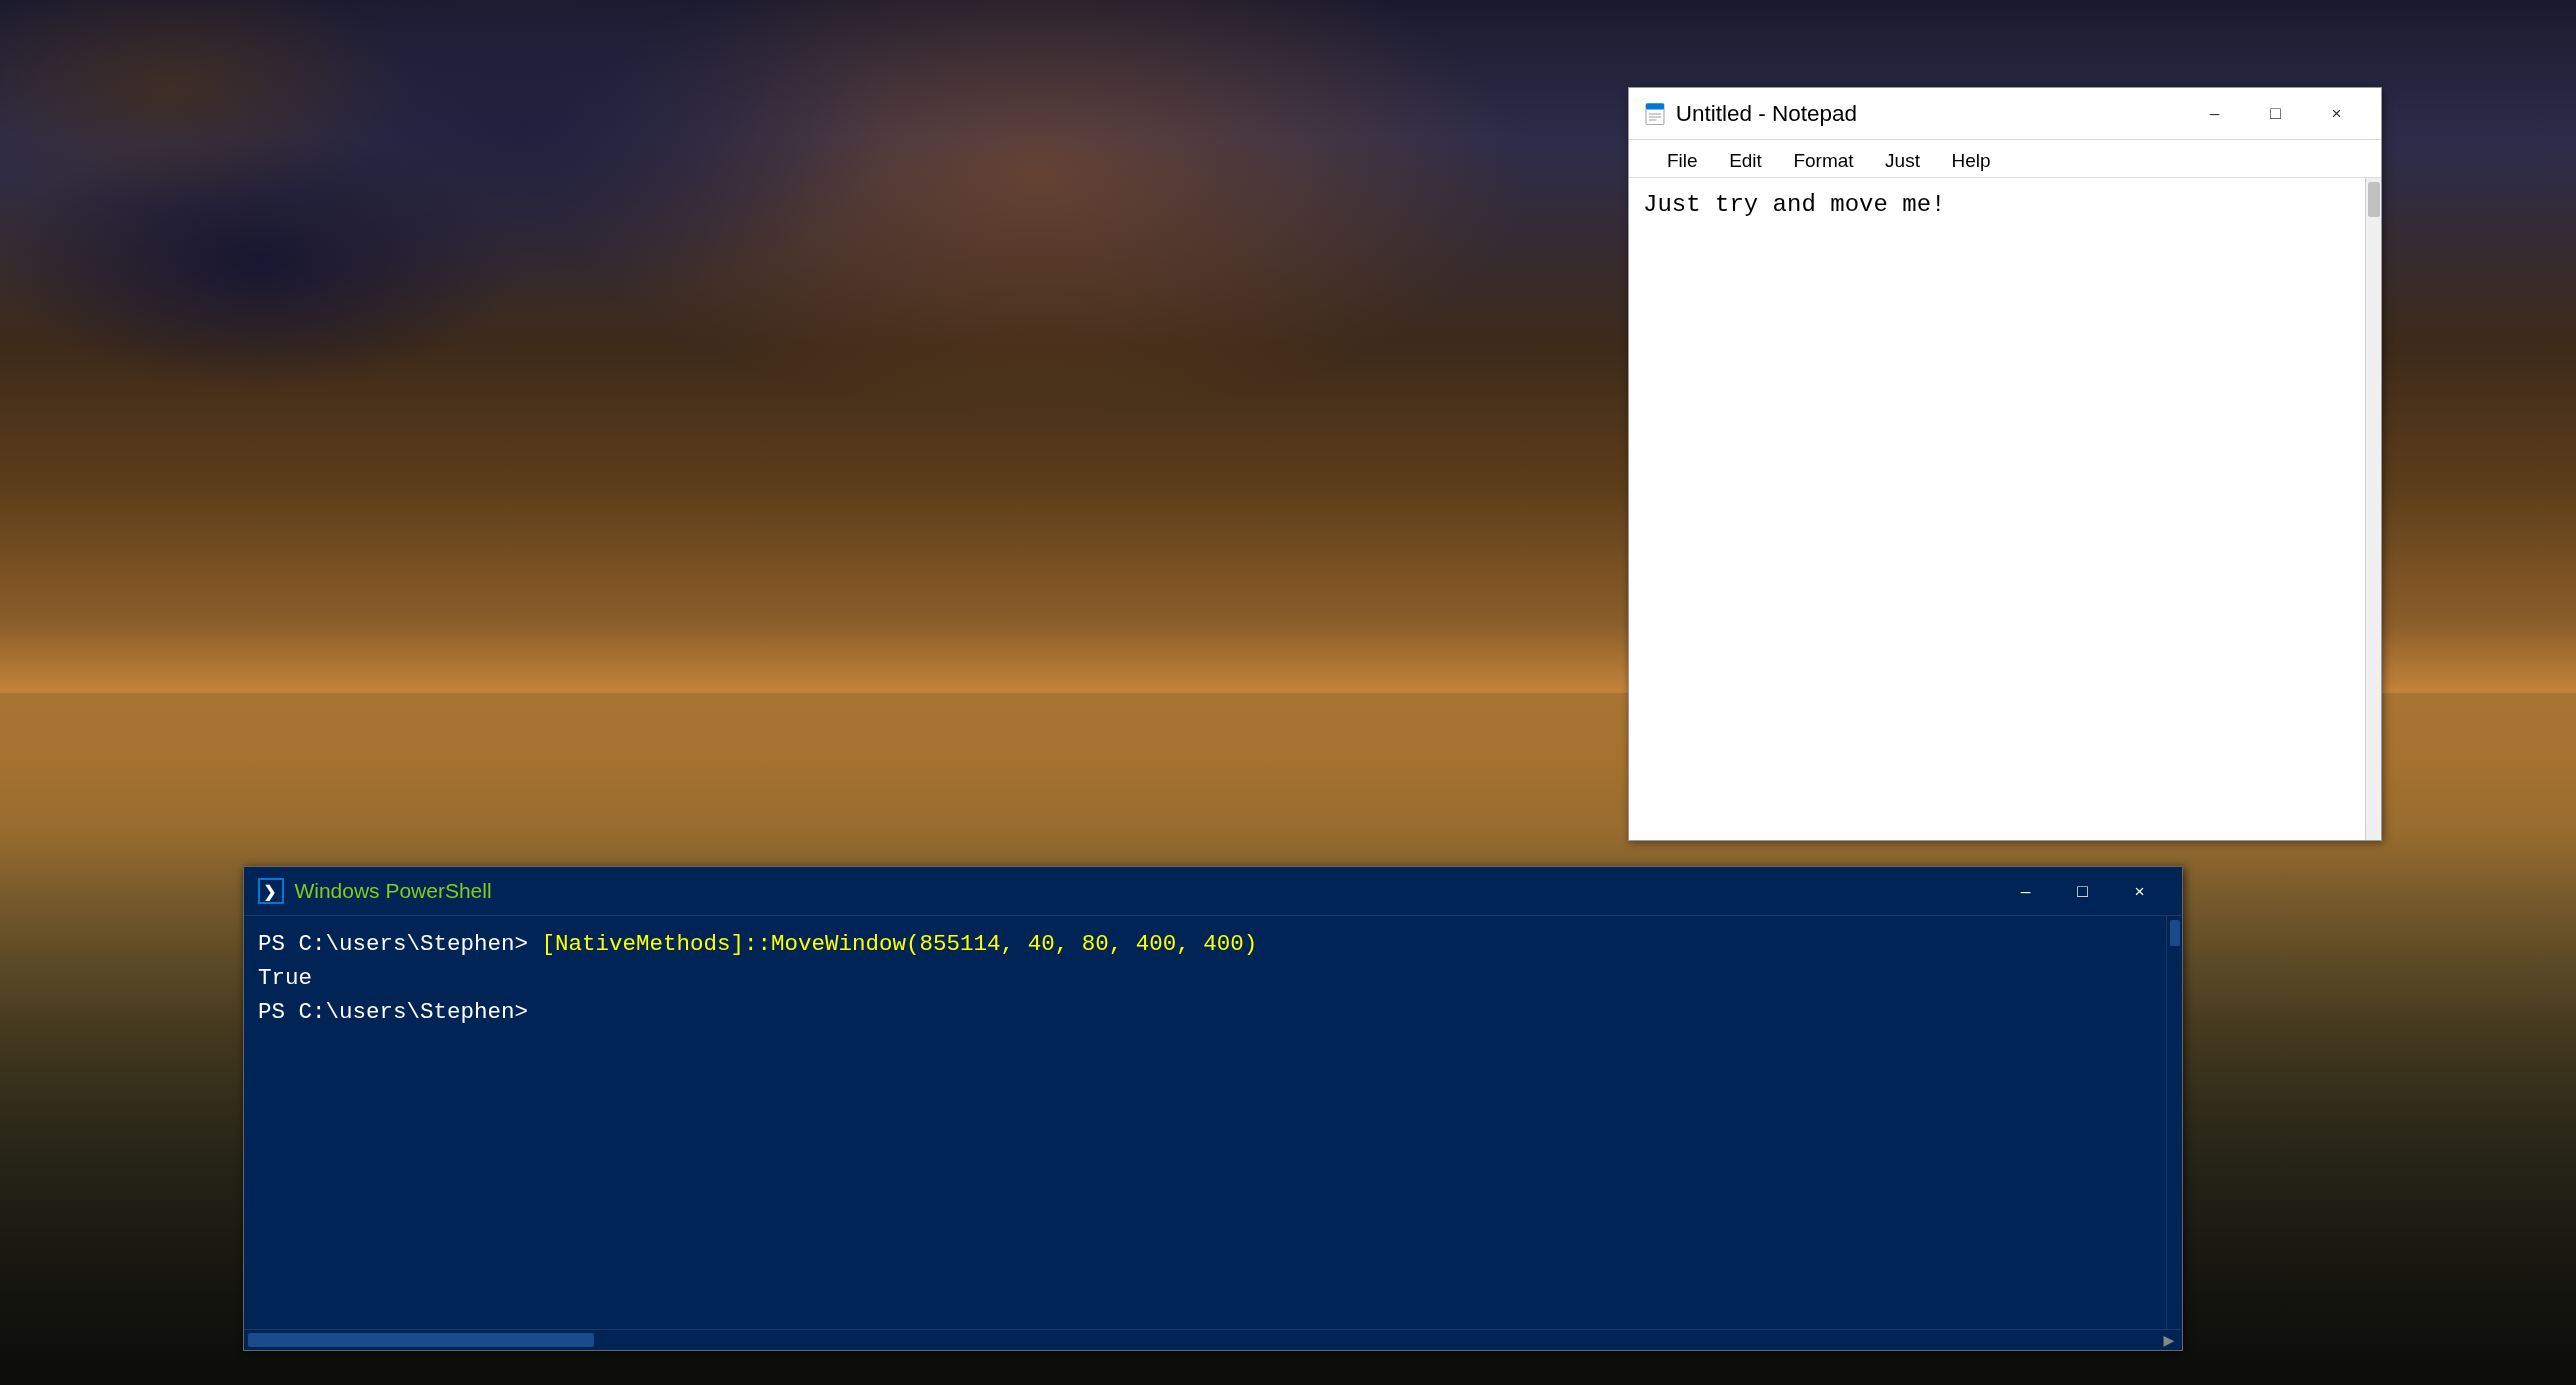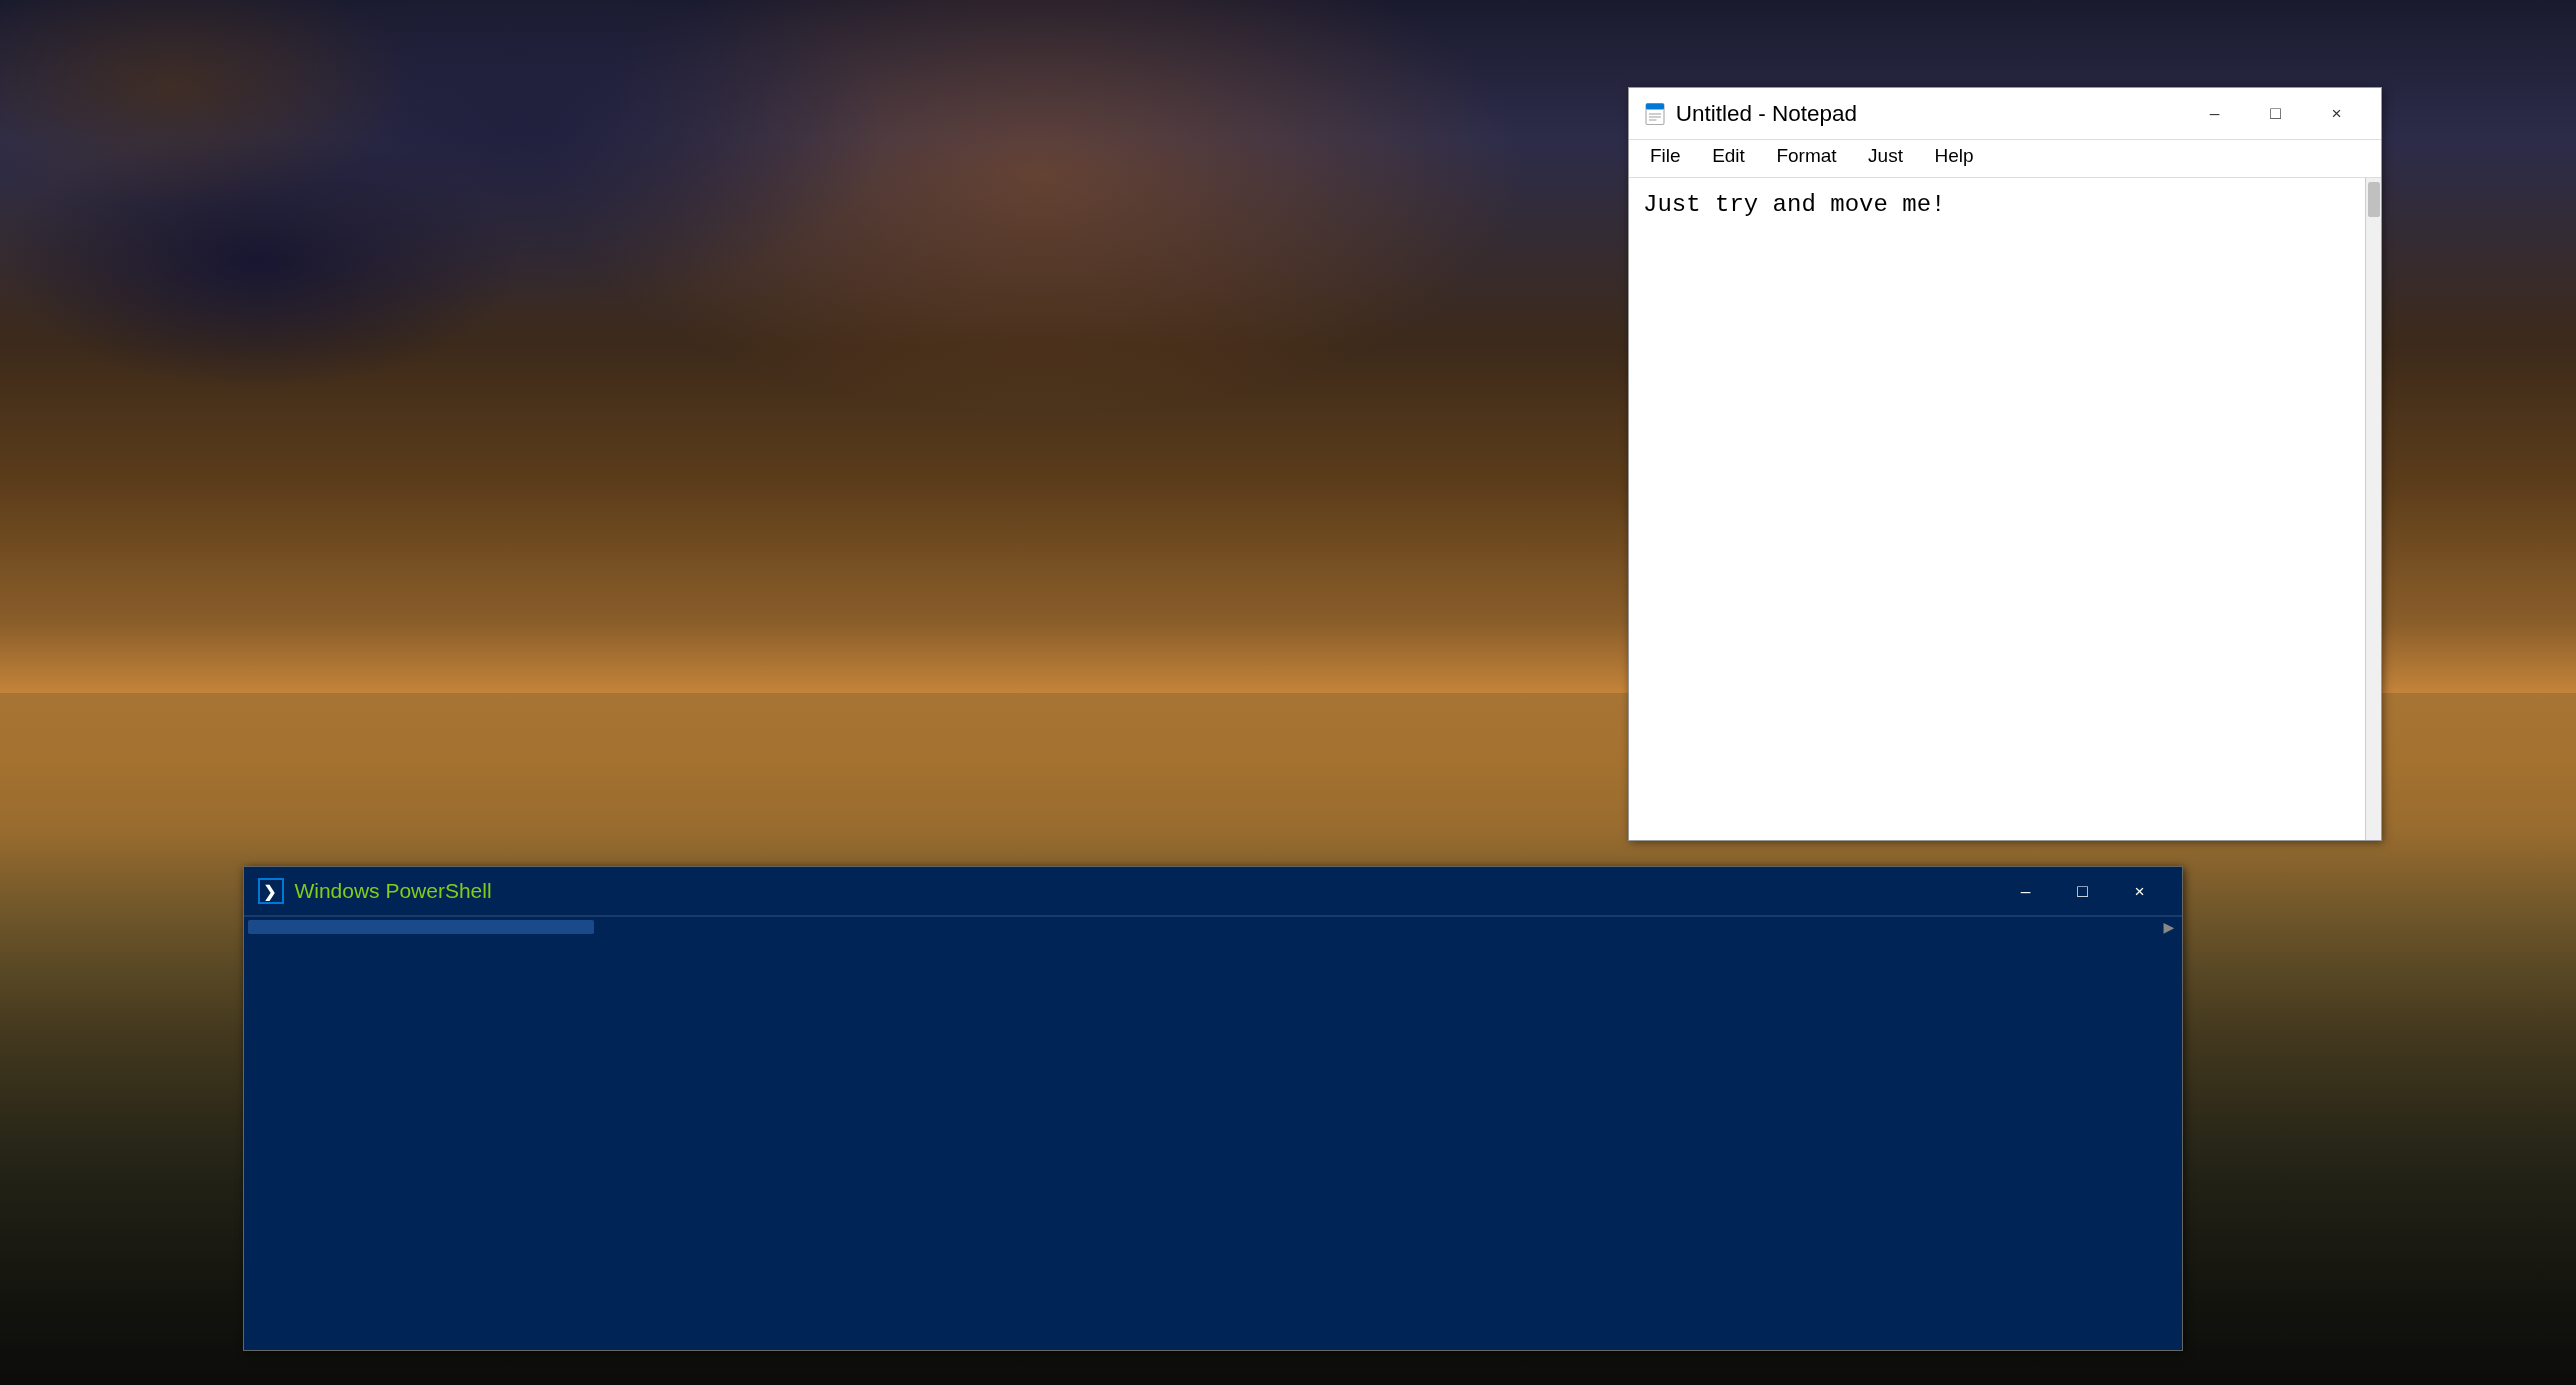--- a/index.html
+++ b/index.html
@@ -123,22 +123,22 @@
       display: flex;
       align-items: center;
       justify-content: center;
     }
 
     .notepad-menubar {
       height: 38px;
       background: #ffffff;
       border-bottom: 0.9px solid #ddd;
       display: flex;
-      align-items: flex-start;
-      padding: 0 7px;
+      align-items: flex-end;
+      padding: 0 24px;
       gap: 3.5px;
       flex-shrink: 0;
     }
 
     .menu-item {
       padding: 5.2px 14px;
       font-size: 19px;
       color: #000;
       cursor: pointer;
       border-radius: 2.6px;
@@ -371,20 +371,30 @@
       </div>
       <span class="ps-title-text">Windows PowerShell</span>
     </div>
     <div class="ps-win-controls">
       <button class="ps-win-btn">–</button>
       <button class="ps-win-btn">□</button>
       <button class="ps-win-btn close">×</button>
     </div>
   </div>
 
+  <div class="ps-content">
+    <div class="ps-terminal">
+      <div class="ps-line"><span>PS C:\users\Stephen&gt; </span><span class="ps-command">[NativeMethods]::MoveWindow(855114, 40, 80, 400, 400)</span></div>
+      <div class="ps-line">True</div>
+      <div class="ps-line">PS C:\users\Stephen&gt; </div>
+    </div>
+    <div class="ps-scrollbar-v">
+      <div class="ps-scroll-v-thumb"></div>
+    </div>
+  </div>
 
   <div class="ps-scrollbar-h-container">
     <div class="ps-scroll-h">
       <div class="ps-scroll-h-thumb"></div>
     </div>
     <div class="ps-scroll-h-right">▶</div>
   </div>
 </div>
 
 

